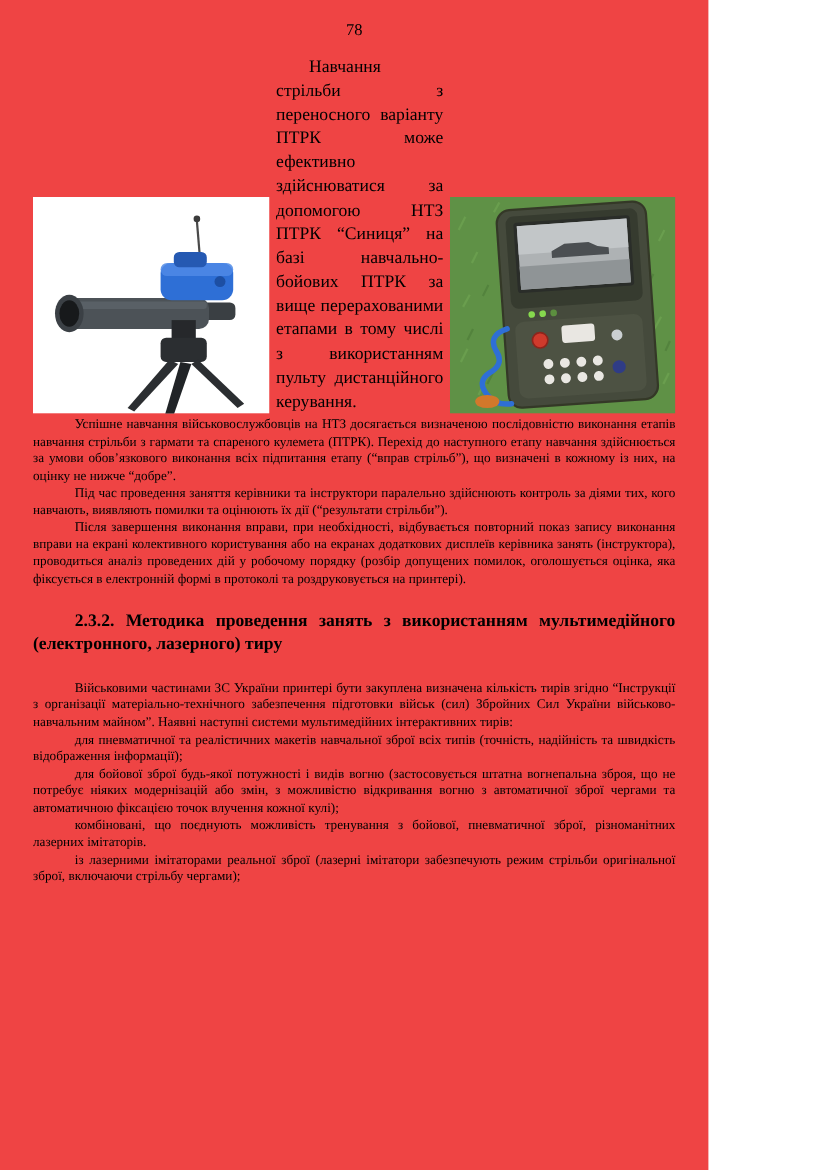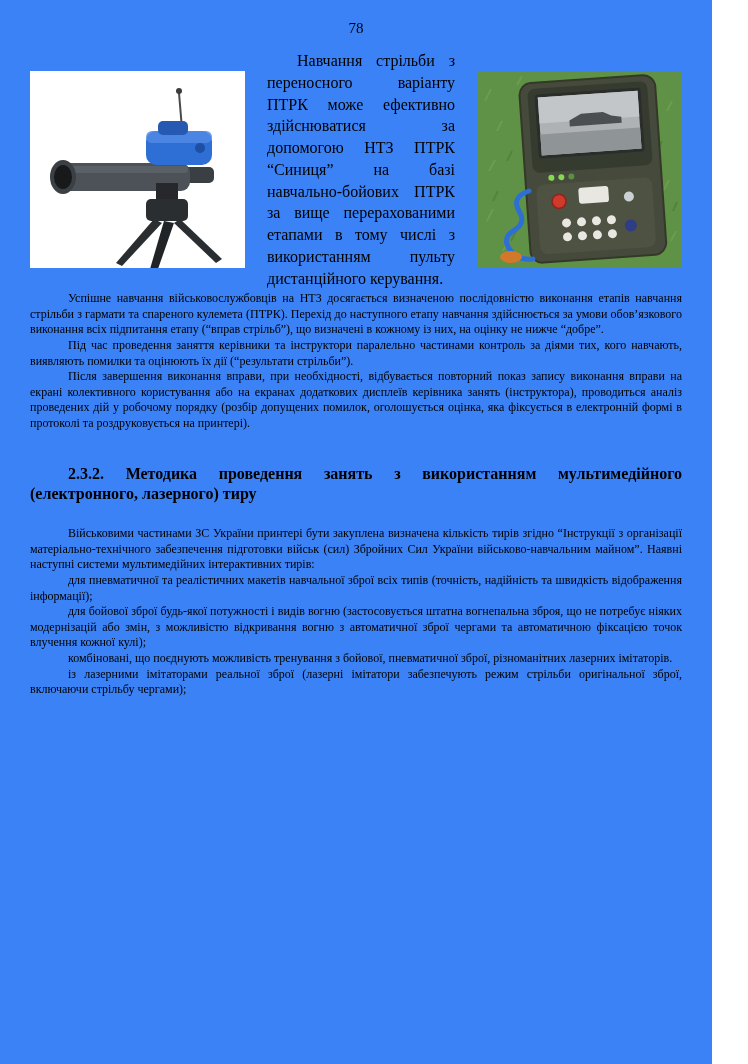--- a/index.html
+++ b/index.html
@@ -1,34 +1,34 @@
 <!DOCTYPE html>
 <html><head>
 <meta charset="utf-8">
 <style>
   html, body { margin: 0; padding: 0; background: #ffffff; }
   .page {
-    width: 712px;
+    width: 644px;
     height: 1064px;
-    background: #3b82f6;
+    background: #ef4444;
     box-sizing: border-box;
     padding: 20px 30px 20px 30px;
     font-family: "Liberation Serif", serif;
     color: #000000;
     overflow: hidden;
   }
   .page-number {
     text-align: center;
     font-size: 15px;
     margin-bottom: 13px;
   }
   .top-section {
     display: flex;
-    gap: 22px;
-    align-items: center;
+    gap: 6px;
+    align-items: flex-end;
     margin-bottom: 2px;
   }
   .fig {
     flex: 0 0 auto;
     margin: 0;
     padding: 0;
     line-height: 0;
   }
   .fig-left  { width: 215px; height: 197px; }
   .fig-right { width: 205px; height: 197px; }
@@ -42,21 +42,21 @@
     text-indent: 30px;
   }
   p.body {
     margin: 0;
     font-size: 12px;
     line-height: 1.3;
     text-align: justify;
     text-indent: 38px;
   }
   p.heading {
-    margin: 32px 0 21px 0;
+    margin: 21px 0 21px 0;
     font-weight: bold;
     font-size: 16px;
     line-height: 1.3;
     text-align: justify;
     text-indent: 38px;
   }
 </style>
 </head>
 <body>
 
@@ -139,21 +139,21 @@
           <circle cx="150" cy="157" r="6" fill="#2f3c86"></circle>
         </g>
         <path d="M52 120 q-18 6 -10 20 q8 12 -6 20 q-12 8 -2 20 q8 10 22 8" stroke="#2e6fd6" stroke-width="5" fill="none" stroke-linecap="round"></path>
         <ellipse cx="34" cy="186" rx="11" ry="6" fill="#d2782b"></ellipse>
       </svg>
     </figure>
 
   </div>
 
   <p class="body">Успішне навчання військовослужбовців на НТЗ досягається визначеною послідовністю виконання етапів навчання стрільби з гармати та спареного кулемета (ПТРК). Перехід до наступного етапу навчання здійснюється за умови обов’язкового виконання всіх  підпитання етапу (“вправ стрільб”), що визначені в кожному із них, на оцінку не нижче “добре”.</p>
-  <p class="body">Під час проведення заняття керівники та інструктори паралельно частинами контроль за діями тих, кого навчають, виявляють помилки та оцінюють їх дії (“результати стрільби”).</p>
+  <p class="body">Під час проведення заняття керівники та інструктори паралельно здійснюють контроль за діями тих, кого навчають, виявляють помилки та оцінюють їх дії (“результати стрільби”).</p>
   <p class="body">Після завершення виконання вправи, при необхідності, відбувається повторний показ запису виконання вправи на екрані колективного користування або на екранах додаткових дисплеїв керівника занять (інструктора), проводиться аналіз проведених дій у робочому порядку (розбір допущених помилок, оголошується оцінка, яка фіксується в електронній формі в протоколі та роздруковується на принтері).</p>
 
   <p class="heading">2.3.2. Методика проведення занять з використанням мультимедійного (електронного, лазерного) тиру</p>
 
   <p class="body">Військовими частинами ЗС України принтері бути закуплена визначена кількість тирів згідно “Інструкції з організації матеріально-технічного забезпечення підготовки військ (сил) Збройних Сил України військово-навчальним майном”. Наявні наступні системи мультимедійних інтерактивних тирів:</p>
   <p class="body">для пневматичної та реалістичних макетів навчальної зброї всіх типів (точність, надійність та швидкість відображення інформації);</p>
   <p class="body">для бойової зброї будь-якої потужності і видів вогню (застосовується штатна вогнепальна зброя, що не потребує ніяких модернізацій або змін, з можливістю відкривання вогню з автоматичної зброї чергами та автоматичною фіксацією точок влучення кожної кулі);</p>
   <p class="body">комбіновані, що поєднують можливість тренування з бойової, пневматичної зброї, різноманітних лазерних імітаторів.</p>
   <p class="body">із лазерними імітаторами реальної зброї (лазерні імітатори забезпечують режим стрільби оригінальної зброї, включаючи стрільбу чергами);</p>
 

